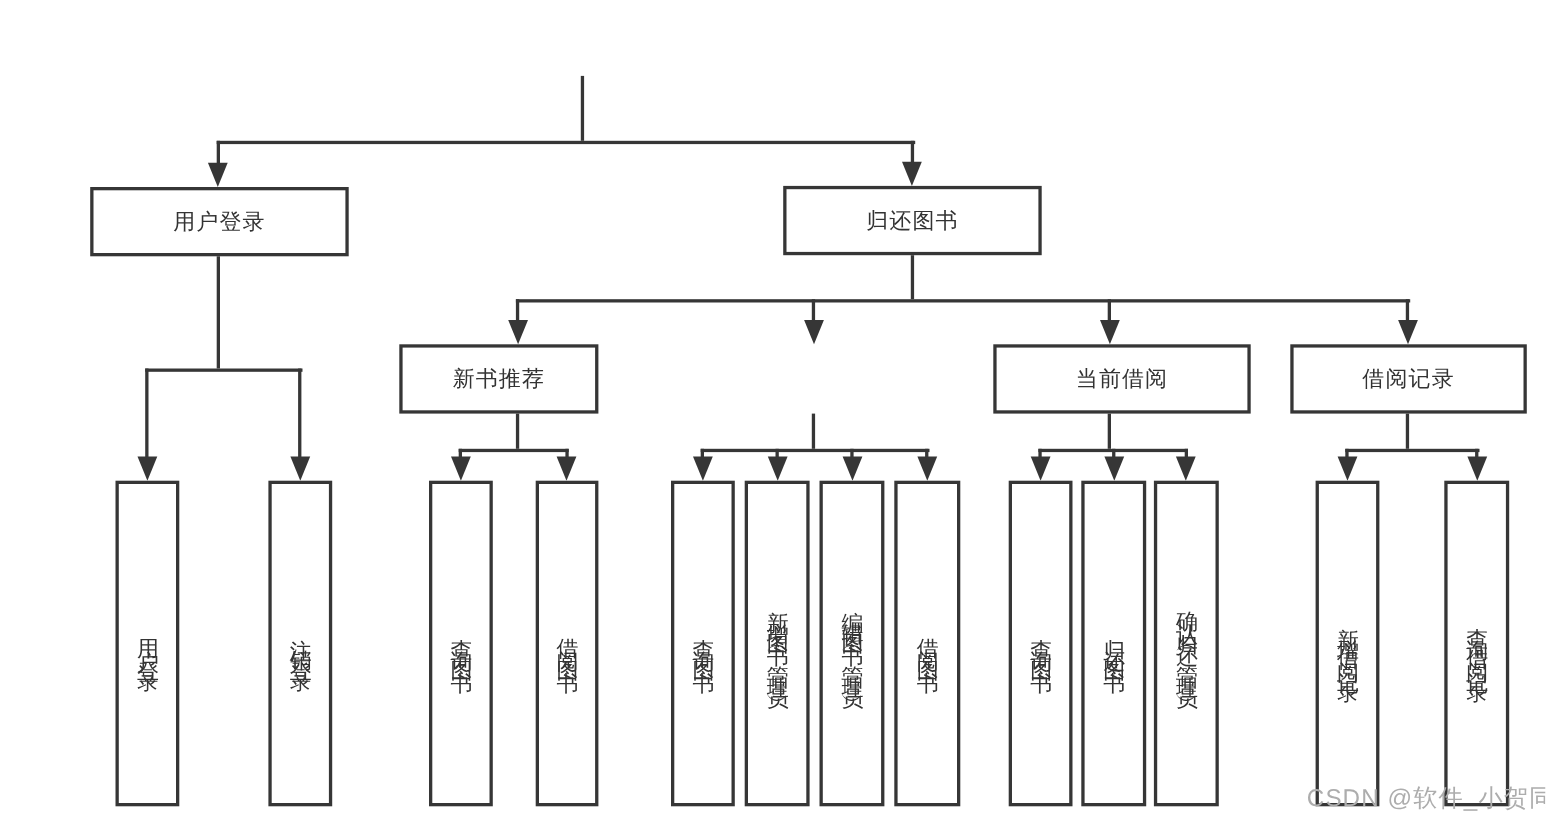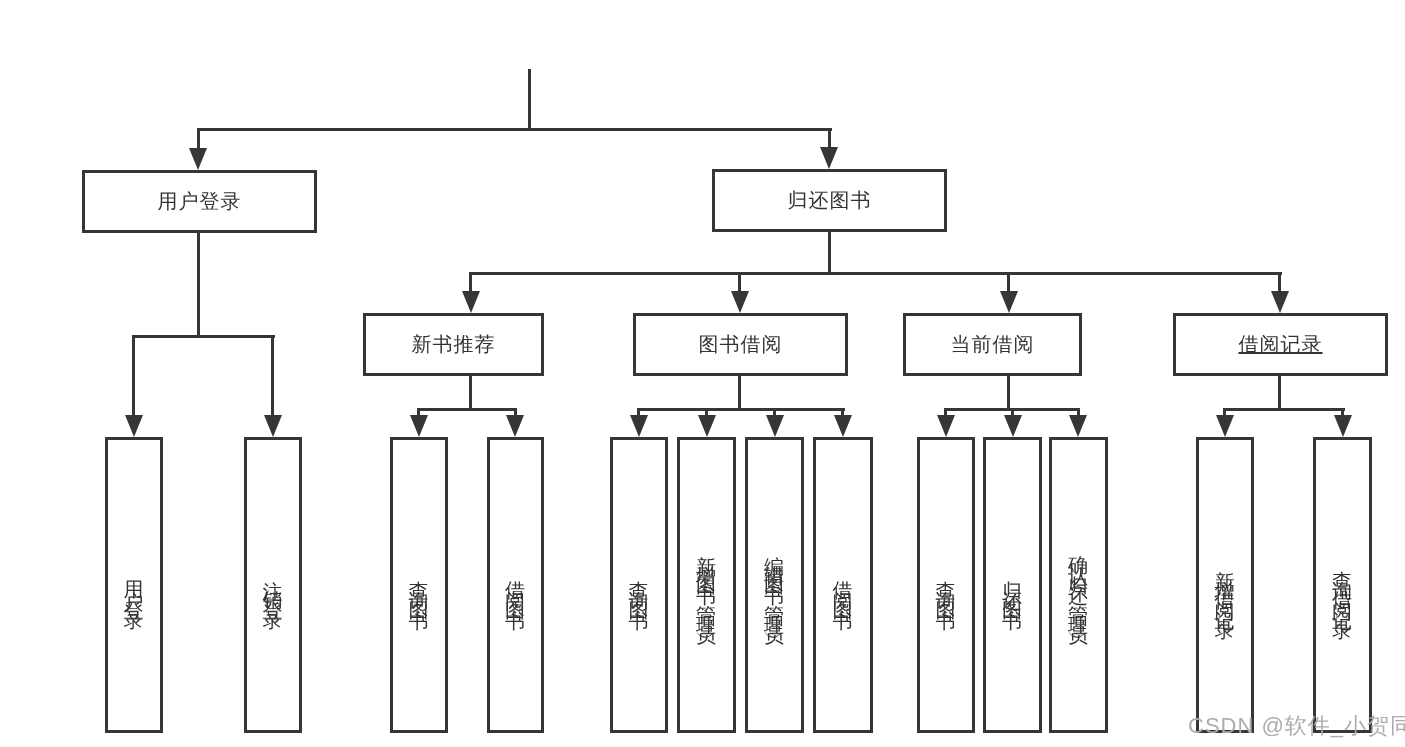--- a/index.html
+++ b/index.html
@@ -100,23 +100,22 @@
   <div class="lv" style="left:469px; top:272px; height:23px;"></div>
   <div class="ah" style="left:462px; top:291px;"></div>
   <div class="lv" style="left:738px; top:272px; height:23px;"></div>
   <div class="ah" style="left:731px; top:291px;"></div>
   <div class="lv" style="left:1007px; top:272px; height:23px;"></div>
   <div class="ah" style="left:1000px; top:291px;"></div>
   <div class="lv" style="left:1278px; top:272px; height:23px;"></div>
   <div class="ah" style="left:1271px; top:291px;"></div>
 
   <div class="box" style="left:363px; top:313px; width:181px; height:63px;font-family:Liberation Serif, serif;">新书推荐</div>
-  <div class="box" style="left:633px; top:313px; width:215px; height:63px;">图书借阅</div>
-  <div class="box" style="left:903px; top:313px; width:179px; height:63px;">当前借阅</div>
-  <div class="box" style="left:1173px; top:313px; width:215px; height:63px;text-decoration:underline;">借阅记录</div>
+  <div class="box" style="left:903px; top:313px; width:234px; height:63px;">当前借阅</div>
+  <div class="box" style="left:1173px; top:313px; width:215px; height:63px;">借阅记录</div>
 
   <div class="lv" style="left:469px; top:376px; height:32px;"></div>
   <div class="lh" style="left:417px; top:408px; width:100px;"></div>
   <div class="lv" style="left:417px; top:408px; height:10px;"></div>
   <div class="ah" style="left:410px; top:415px;"></div>
   <div class="lv" style="left:514px; top:408px; height:10px;"></div>
   <div class="ah" style="left:506px; top:415px;"></div>
 
   <div class="lv" style="left:738px; top:376px; height:32px;"></div>
   <div class="lh" style="left:637px; top:408px; width:208px;"></div>

